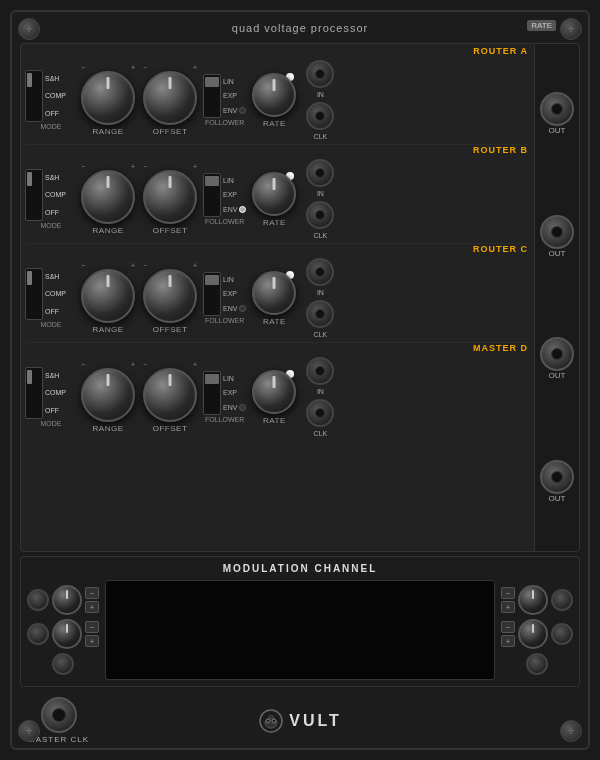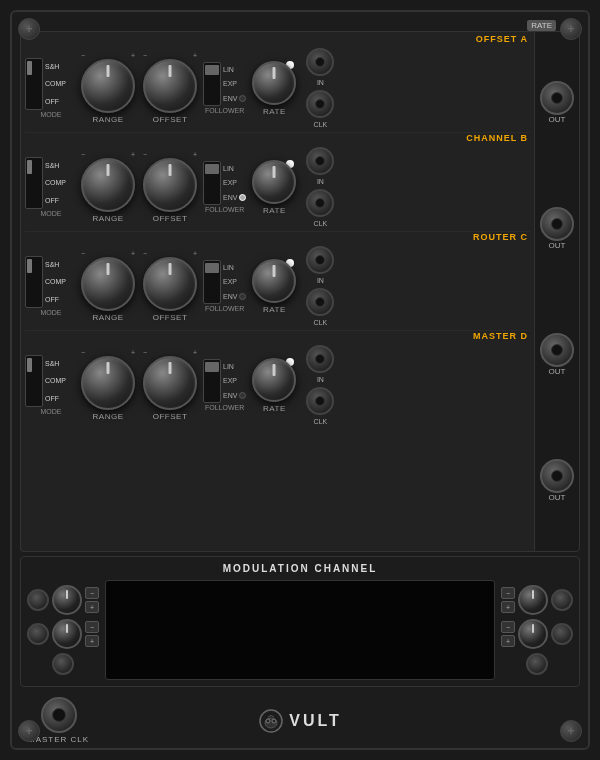--- a/index.html
+++ b/index.html
@@ -286,29 +286,30 @@
 <body>
 
 <div class="module">
 
   <div class="screw screw-tl"></div>
   <div class="screw screw-tr"></div>
   <div class="screw screw-bl"></div>
   <div class="screw screw-br"></div>
 
   <div class="header">
+    <div class="subtitle">quad voltage processor</div>
     <div class="free-badge">RATE</div>
   </div>
 
   <div style="display:flex; flex:1; margin: 4px 8px 0 8px; gap:0;">
 
     <div style="flex:1; background:#222; border:1px solid #333; border-radius:4px 0 0 4px; border-right:none; padding:2px 4px;">
 
       <div class="channel-row">
-        <div class="channel-label" style="color:#f0a500; font-size:9px; font-weight:bold; position:absolute; right:2px; top:0; letter-spacing:1px;">OFFSET A</div>
+        <div class="channel-label" style="color:#f0a500; font-size:9px; font-weight:bold; position:absolute; right:2px; top:0; letter-spacing:1px;">ROUTER A</div>
 
         <div class="mode-section">
           <div style="display:flex; align-items:flex-start; gap:2px; margin-top:10px;">
             <div style="width:18px; height:52px; background:#111; border:1px solid #444; border-radius:2px; position:relative; flex-shrink:0;">
               <div style="position:absolute; left:1px; top:2px; width:5px; height:14px; background:#777; border-radius:1px;"></div>
             </div>
             <div style="display:flex; flex-direction:column; justify-content:space-around; height:52px; font-size:7px; color:#ccc;">
               <span>S&amp;H</span>
               <span>COMP</span>
               <span>OFF</span>
@@ -368,21 +369,21 @@
           <div class="jack-group" style="margin-top:2px;">
             <div class="jack">
                 <div class="jack-inner"></div>
               </div>
             <div class="jack-label">CLK</div>
           </div>
         </div>
       </div>
 
       <div class="channel-row">
-        <div class="channel-label" style="color:#f0a500; font-size:9px; font-weight:bold; position:absolute; right:2px; top:0; letter-spacing:1px;">CHANNEL B</div>
+        <div class="channel-label" style="color:#f0a500; font-size:9px; font-weight:bold; position:absolute; right:2px; top:0; letter-spacing:1px;">ROUTER B</div>
 
         <div class="mode-section">
           <div style="display:flex; align-items:flex-start; gap:2px; margin-top:10px;">
             <div style="width:18px; height:52px; background:#111; border:1px solid #444; border-radius:2px; position:relative;">
               <div style="position:absolute; left:1px; top:2px; width:5px; height:14px; background:#777; border-radius:1px;"></div>
             </div>
             <div style="display:flex; flex-direction:column; justify-content:space-around; height:52px; font-size:7px; color:#ccc;">
               <span>S&amp;H</span>
               <span>COMP</span>
               <span>OFF</span>

